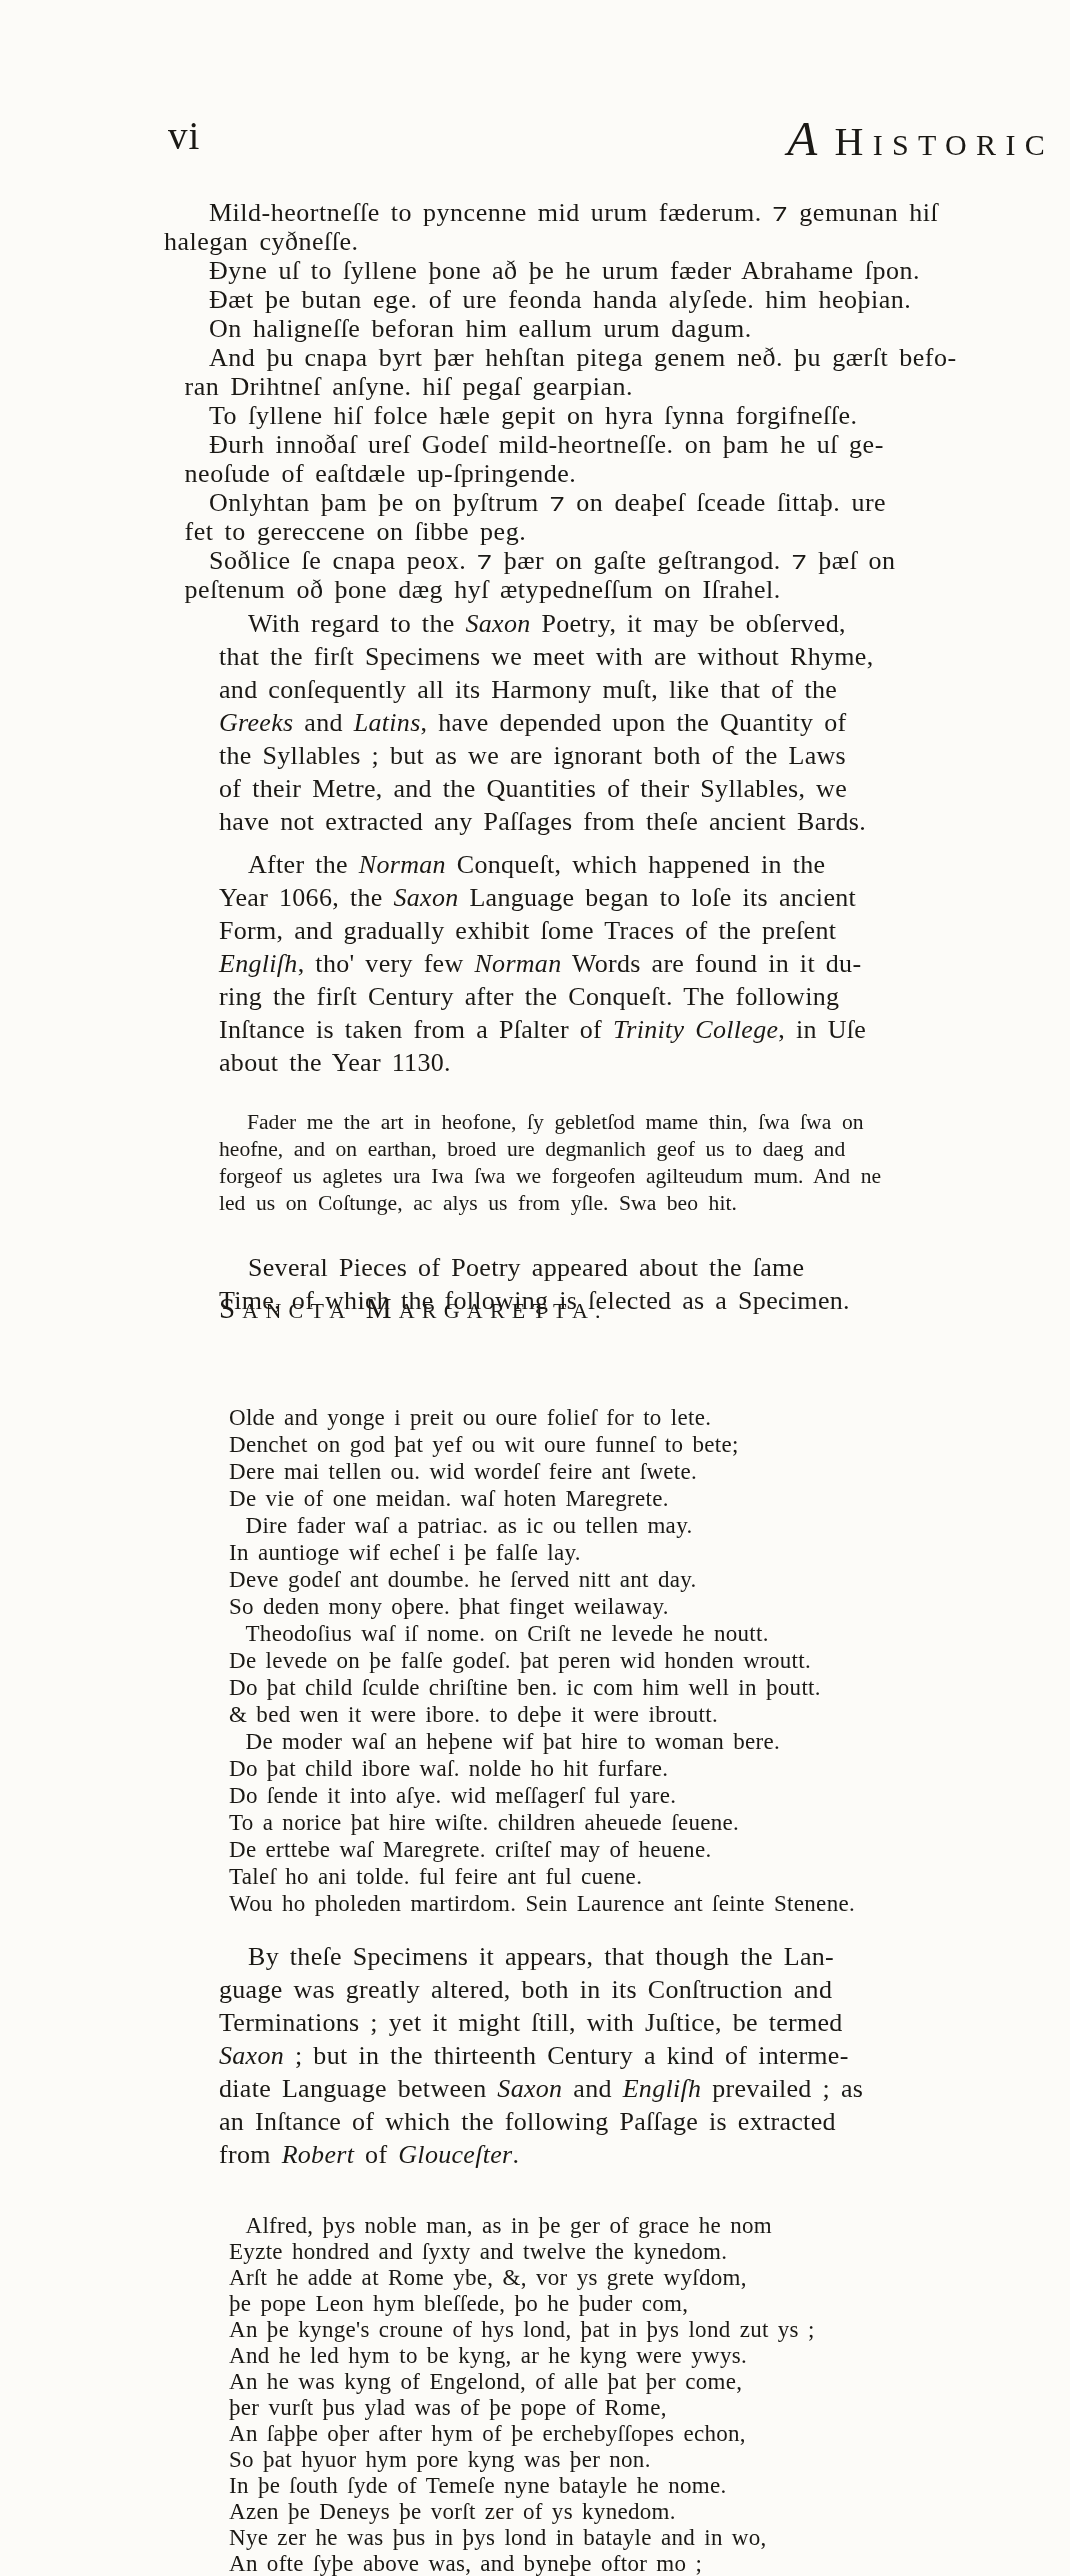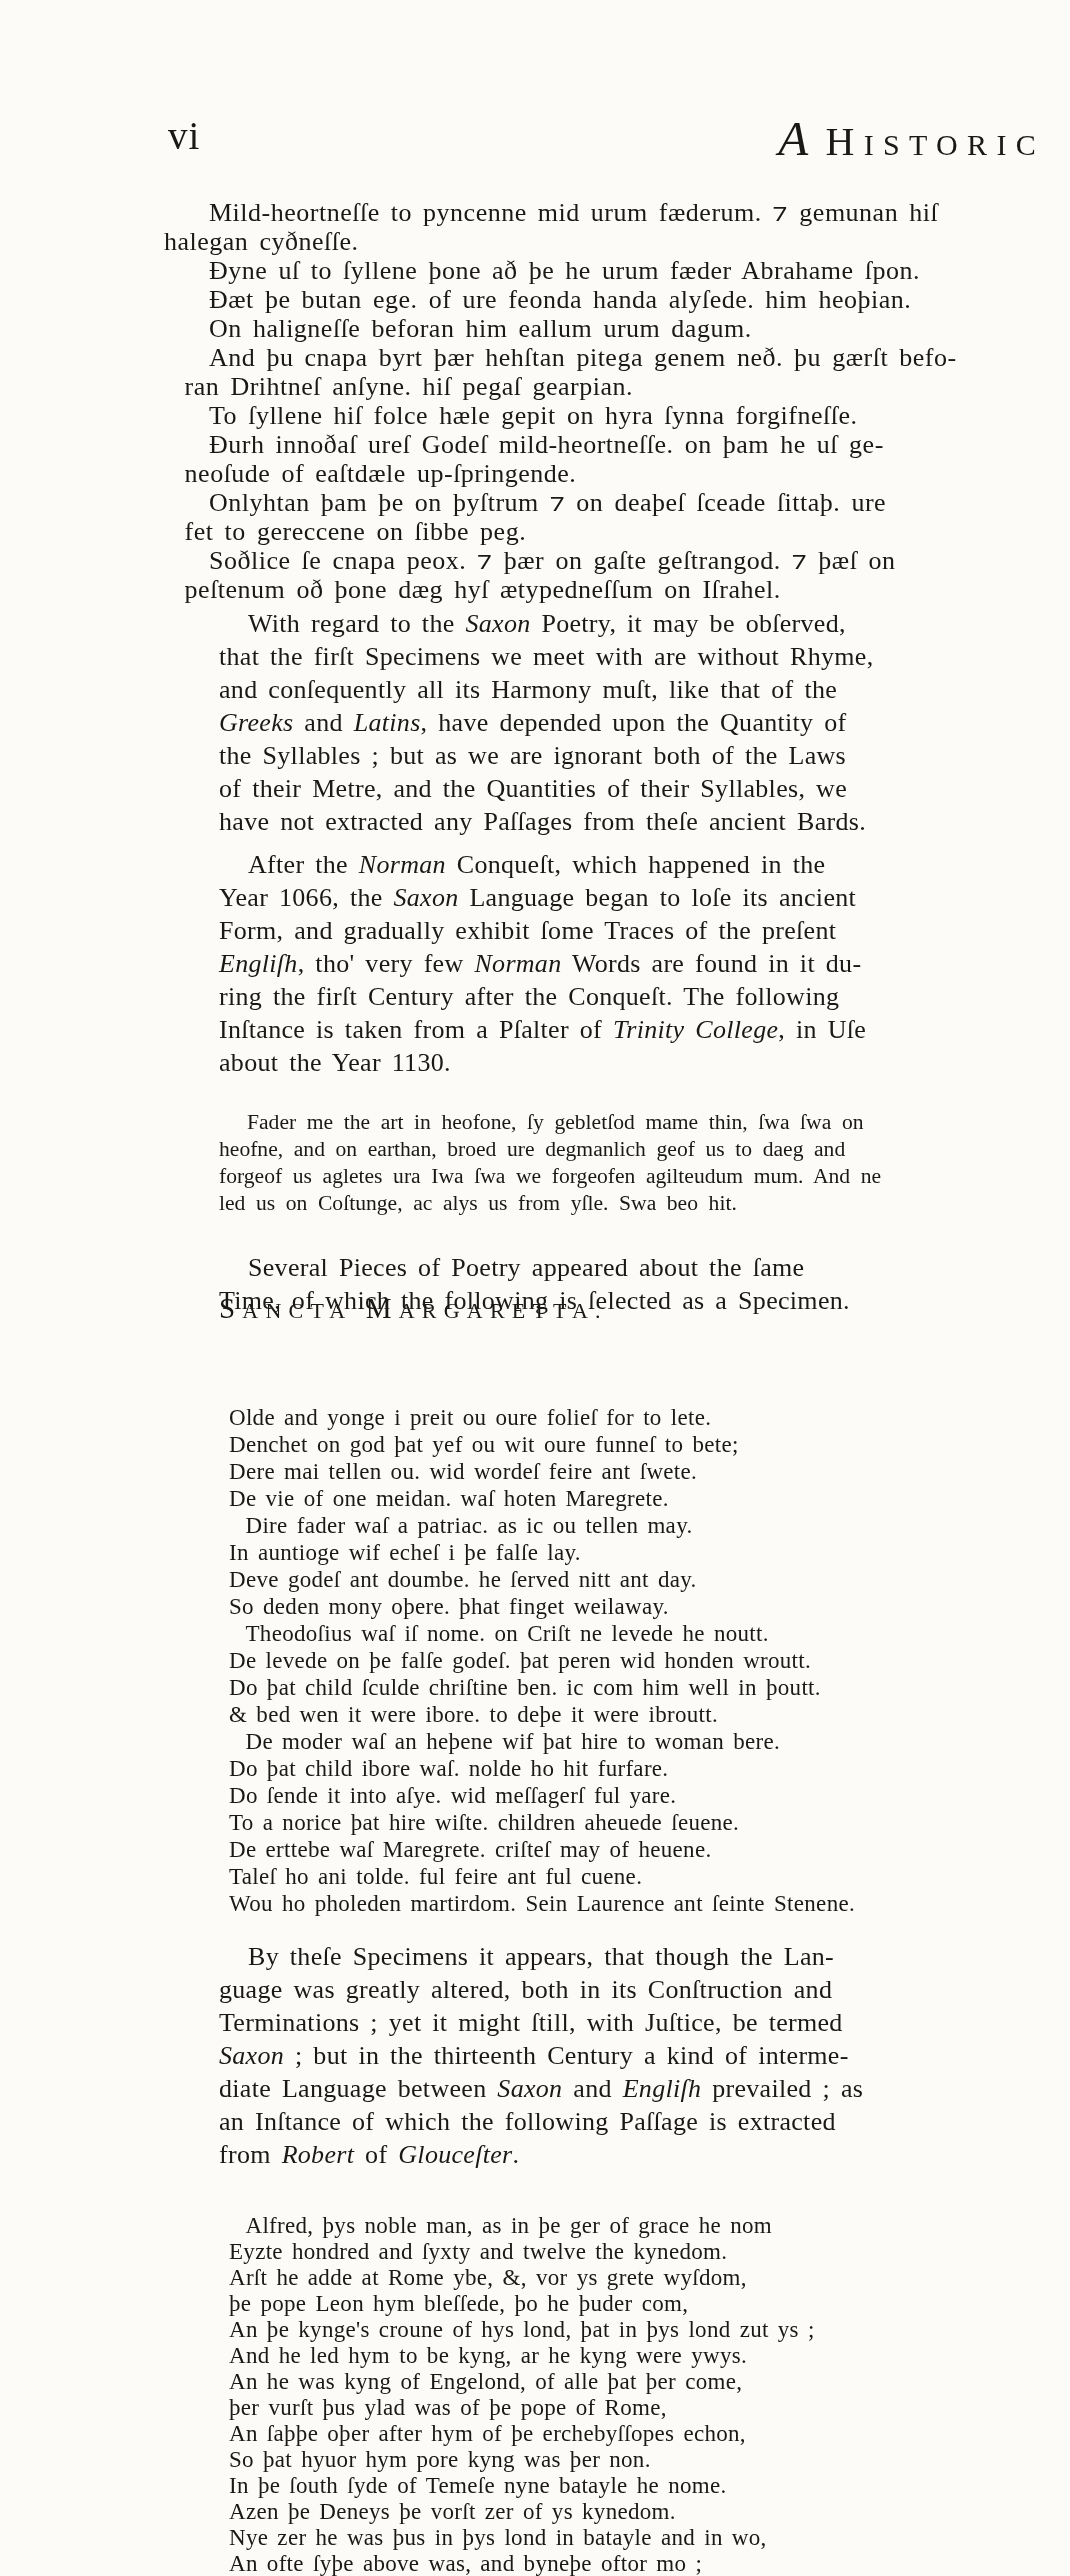--- a/index.html
+++ b/index.html
@@ -14,21 +14,21 @@
   }
   .line{white-space:nowrap;}
   i{font-style:italic;}
 
   
   .page-number{
     position:absolute;left:168px;top:116px;
     font-size:39px;line-height:39px;letter-spacing:1px;
   }
   .running-title{
-    position:absolute;right:26px;top:110px;
+    position:absolute;right:17px;top:110px;
     white-space:nowrap;
   }
   .running-title .title-a{font-size:49px;font-style:italic;margin-right:17.5px;}
   .running-title .title-h{font-size:40px;letter-spacing:9.3px;}
   .running-title .title-rest{font-size:30px;letter-spacing:9.3px;}
 
   
   .saxon{
     position:absolute;left:164px;top:198px;
     font-size:26px;line-height:29px;

